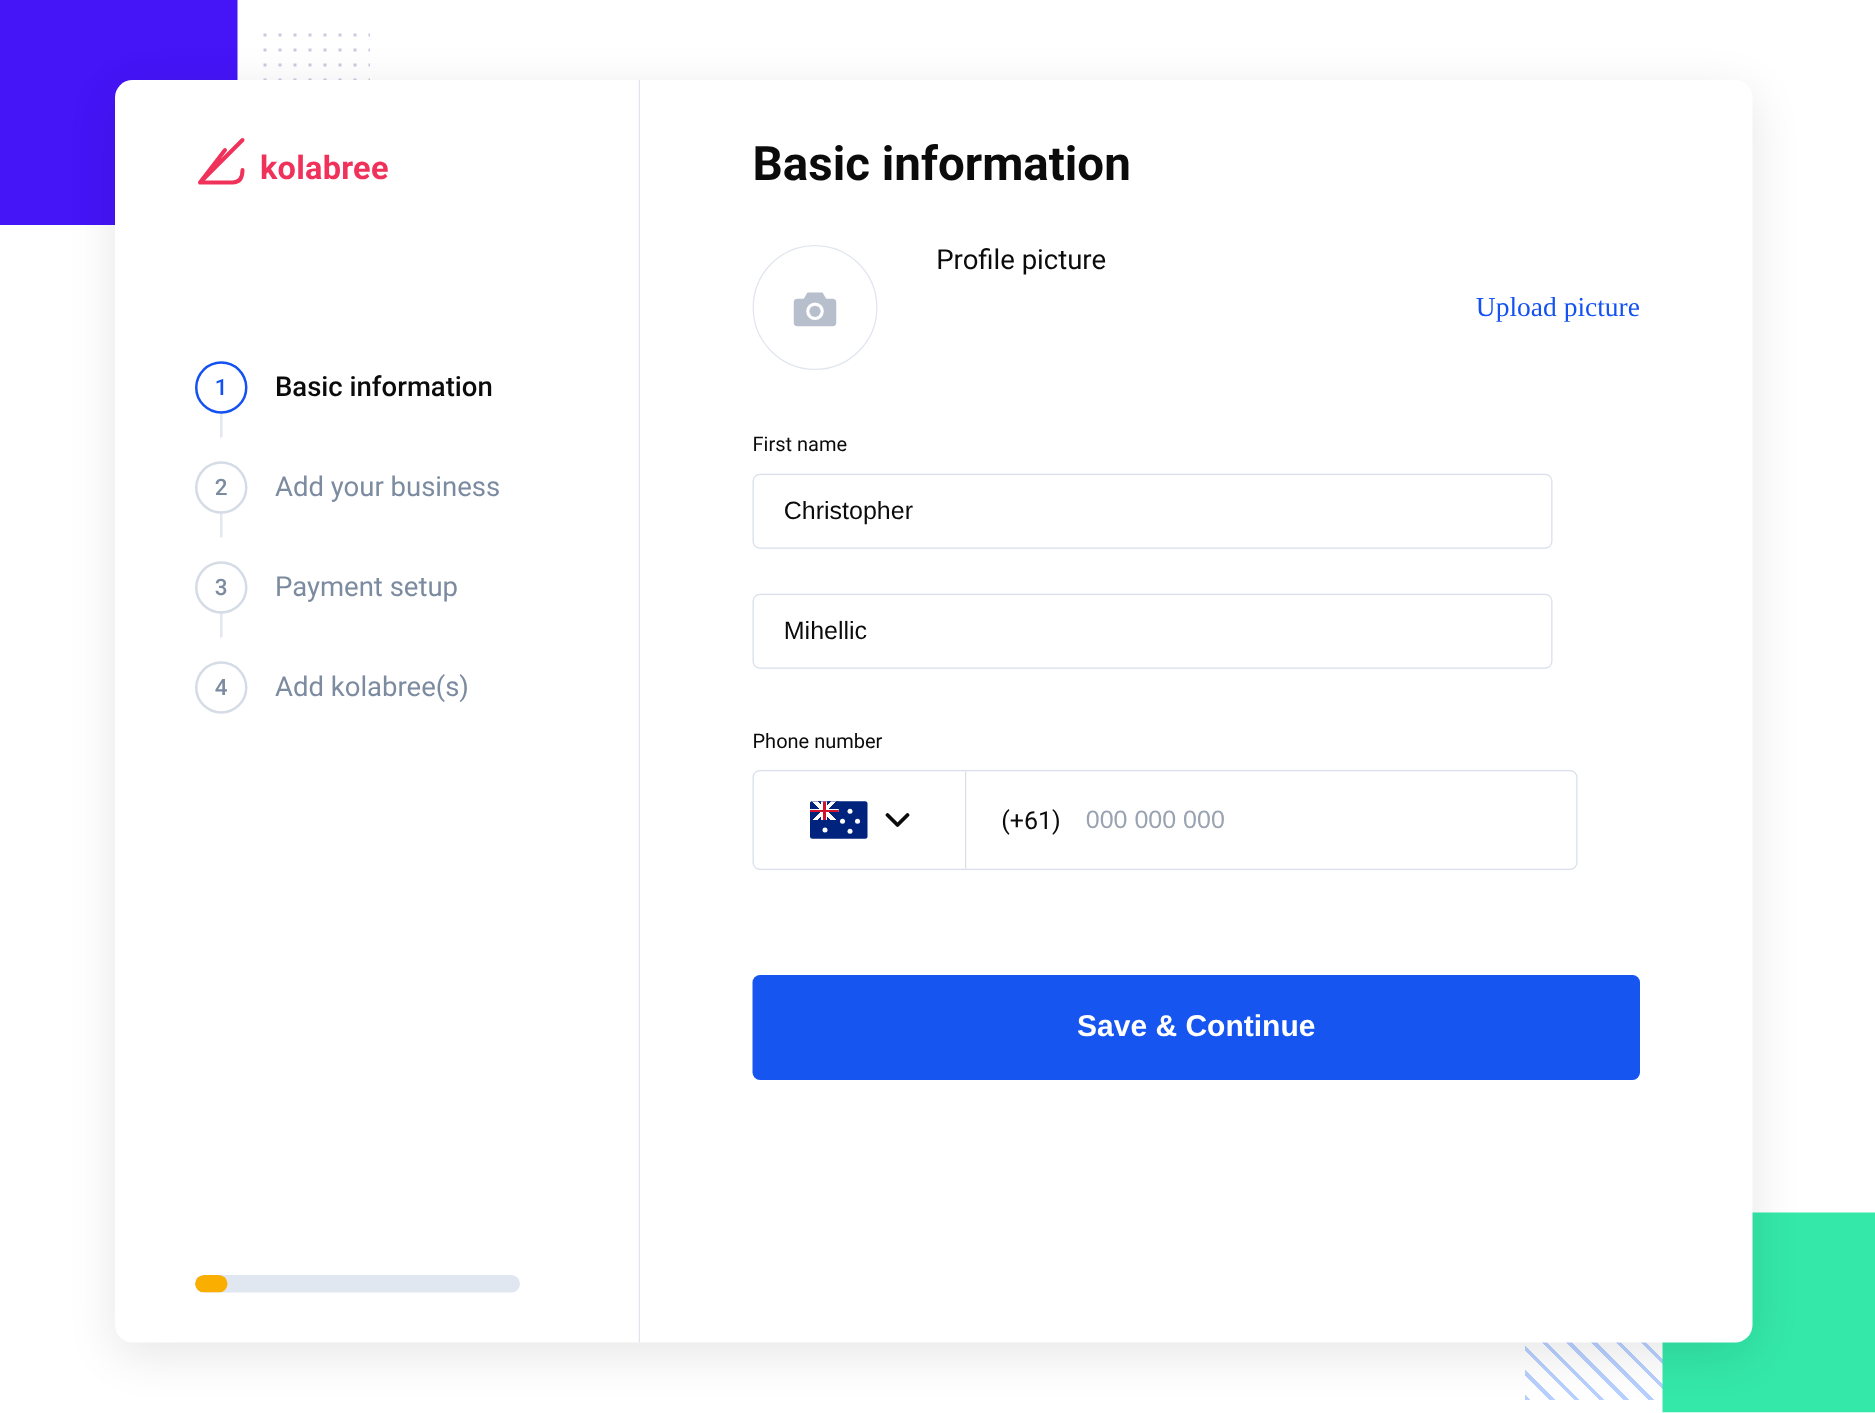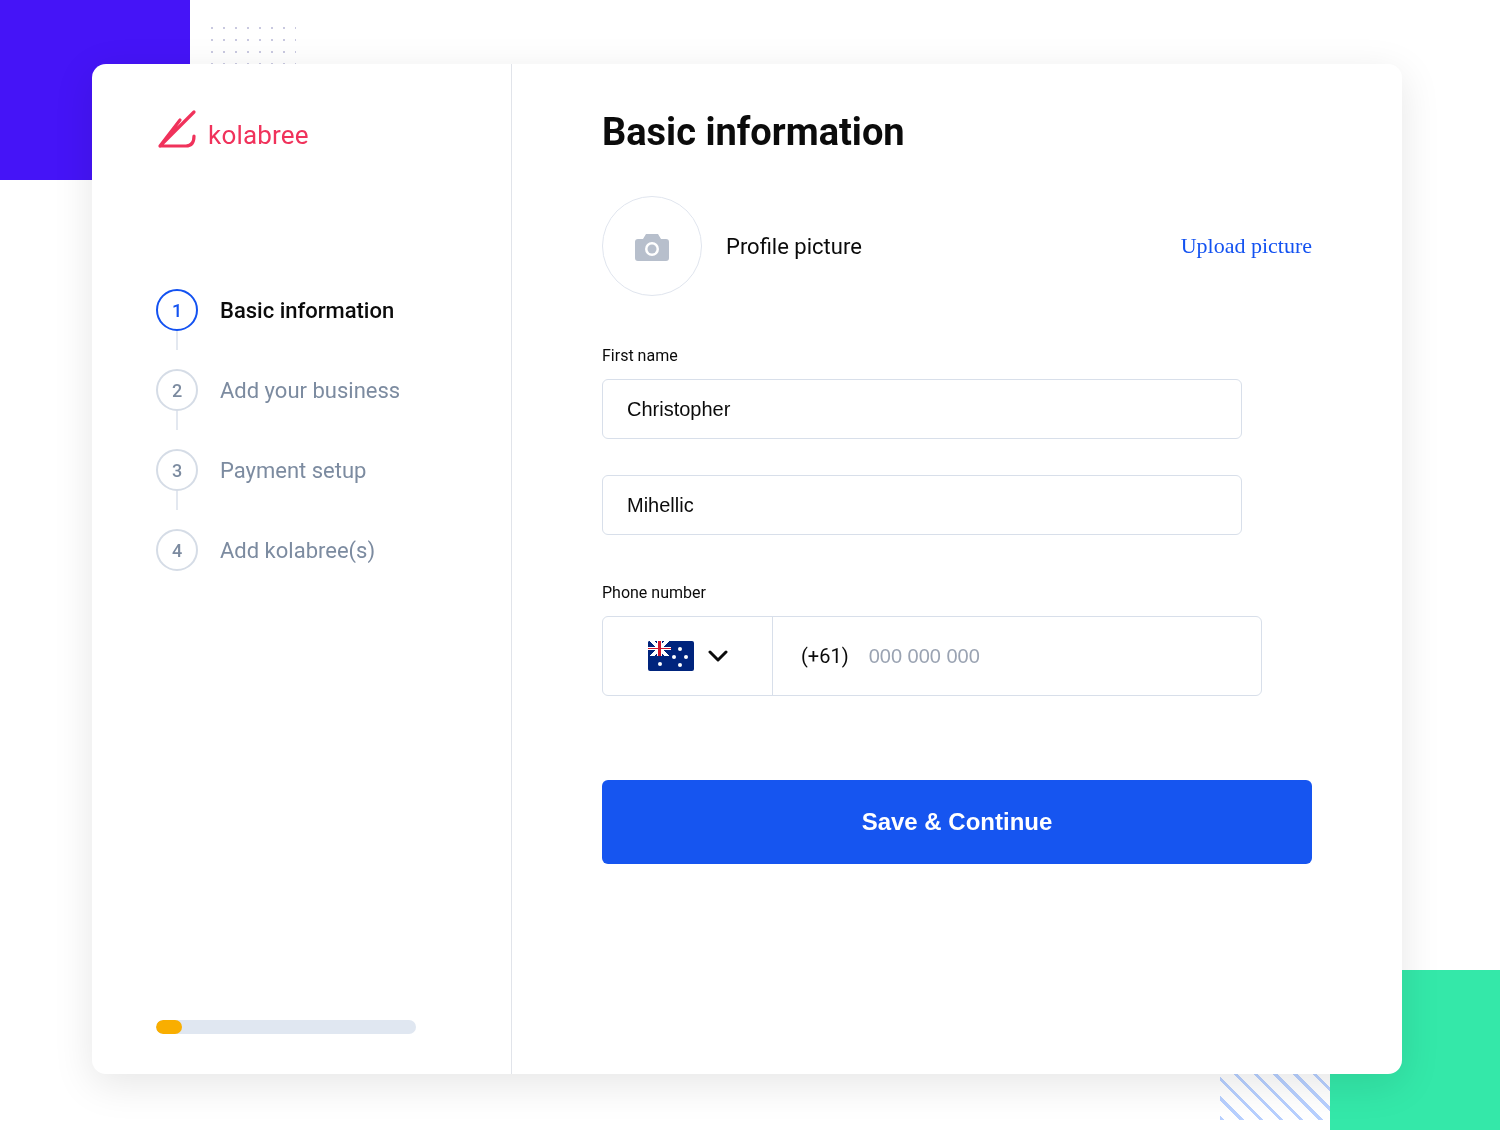--- a/index.html
+++ b/index.html
@@ -52,21 +52,21 @@
     overflow: hidden;
   }
   .sidebar {
     width: 420px;
     border-right: 1px solid #E1E4EA;
     padding: 42px 64px 40px 64px;
     display: flex;
     flex-direction: column;
   }
   .logo { display: flex; align-items: flex-end; gap: 8px; margin-bottom: 120px; }
-  .logo-text { font-size: 26px; font-weight: 400; color: #F0325B; letter-spacing: 0.2px; }
+  .logo-text { font-size: 26px; font-weight: 700; color: #F0325B; letter-spacing: 0.2px; }
   .steps { display: flex; flex-direction: column; position: relative; }
   .step { display: flex; align-items: center; gap: 22px; position: relative; height: 80px; }
   .step-circle {
     width: 42px; height: 42px; border-radius: 50%;
     border: 2px solid #D5DCE6;
     display: flex; align-items: center; justify-content: center;
     font-size: 18px; font-weight: 500; color: #7C8BA0;
     background: #fff;
     z-index: 2;
   }
@@ -94,21 +94,21 @@
   }
   .main {
     flex: 1;
     padding: 46px 90px 46px 90px;
   }
   .title { font-size: 38px; font-weight: 700; color: #0B0B0B; margin-bottom: 42px; }
   .profile-row {
     display: flex; align-items: center; justify-content: space-between;
     margin-bottom: 50px;
   }
-  .profile-left { display: flex; align-items: center; gap: 24px; }
+  .profile-left { display: flex; align-items: flex-start; gap: 47px; }
   .avatar-circle {
     width: 100px; height: 100px; border-radius: 50%;
     border: 1px solid #E0E5EE;
     display: flex; align-items: center; justify-content: center;
   }
   .profile-label { font-size: 22px; color: #0B0B0B; }
   .upload-link { font-size: 22px; color: #1352F1; cursor: pointer; font-family: Liberation Serif, serif; }
   .field { margin-bottom: 36px; }
   .field-label { font-size: 16px; color: #0B0B0B; margin-bottom: 14px; display: block; }
   .text-input {

